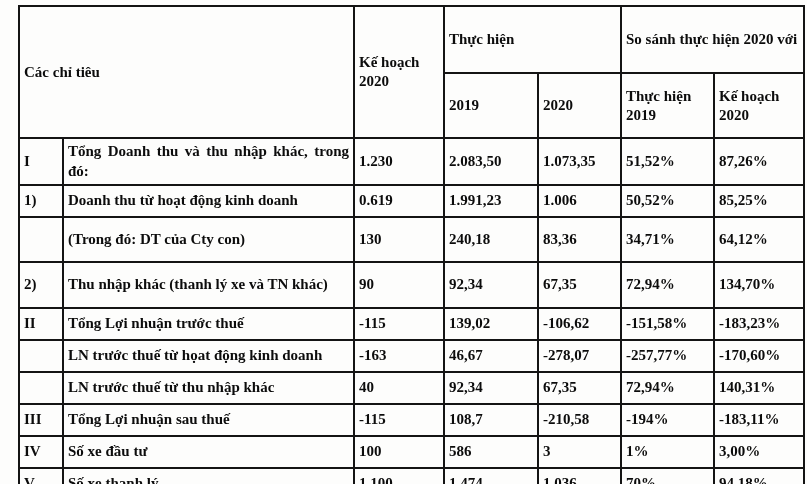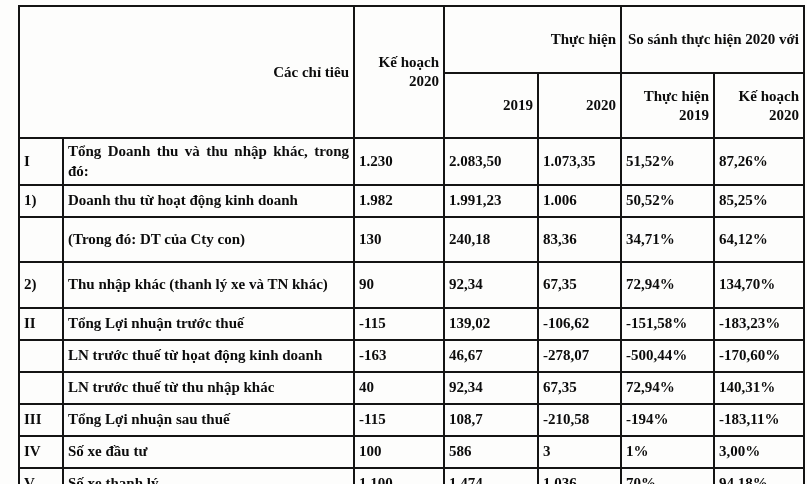--- a/index.html
+++ b/index.html
@@ -22,21 +22,21 @@
     table-layout: fixed;
     color: #0c0c0c;
   }
   table.fin th, table.fin td {
     border: 2px solid #141414;
     font-weight: bold;
     vertical-align: middle;
     padding: 2px 4px;
   }
   table.fin th {
-    text-align: right;
+    text-align: left;
     font-size: 15px;
     line-height: 1.25;
   }
   td.no {
     text-align: left;
     padding-left: 8px;
     font-size: 15px;
   }
   td.label {
     text-align: justify;
@@ -90,21 +90,21 @@
         <td class="label">Tổng Doanh thu và thu nhập khác, trong đó:</td>
         <td class="num">1.230</td>
         <td class="num">2.083,50</td>
         <td class="num">1.073,35</td>
         <td class="num">51,52%</td>
         <td class="num">87,26%</td>
       </tr>
       <tr class="r">
         <td class="no">1)</td>
         <td class="label">Doanh thu từ hoạt động kinh doanh</td>
-        <td class="num">1.982</td>
+        <td class="num">0.619</td>
         <td class="num">1.991,23</td>
         <td class="num">1.006</td>
         <td class="num">50,52%</td>
         <td class="num">85,25%</td>
       </tr>
       <tr class="r-s">
         <td class="no"></td>
         <td class="label">(Trong đó: DT của Cty con)</td>
         <td class="num">130</td>
         <td class="num">240,18</td>
@@ -129,21 +129,21 @@
         <td class="num">-106,62</td>
         <td class="num">-151,58%</td>
         <td class="num">-183,23%</td>
       </tr>
       <tr class="r">
         <td class="no"></td>
         <td class="label">LN trước thuế từ họat động kinh doanh</td>
         <td class="num">-163</td>
         <td class="num">46,67</td>
         <td class="num">-278,07</td>
-        <td class="num">-500,44%</td>
+        <td class="num">-257,77%</td>
         <td class="num">-170,60%</td>
       </tr>
       <tr class="r">
         <td class="no"></td>
         <td class="label">LN trước thuế từ thu nhập khác</td>
         <td class="num">40</td>
         <td class="num">92,34</td>
         <td class="num">67,35</td>
         <td class="num">72,94%</td>
         <td class="num">140,31%</td>

